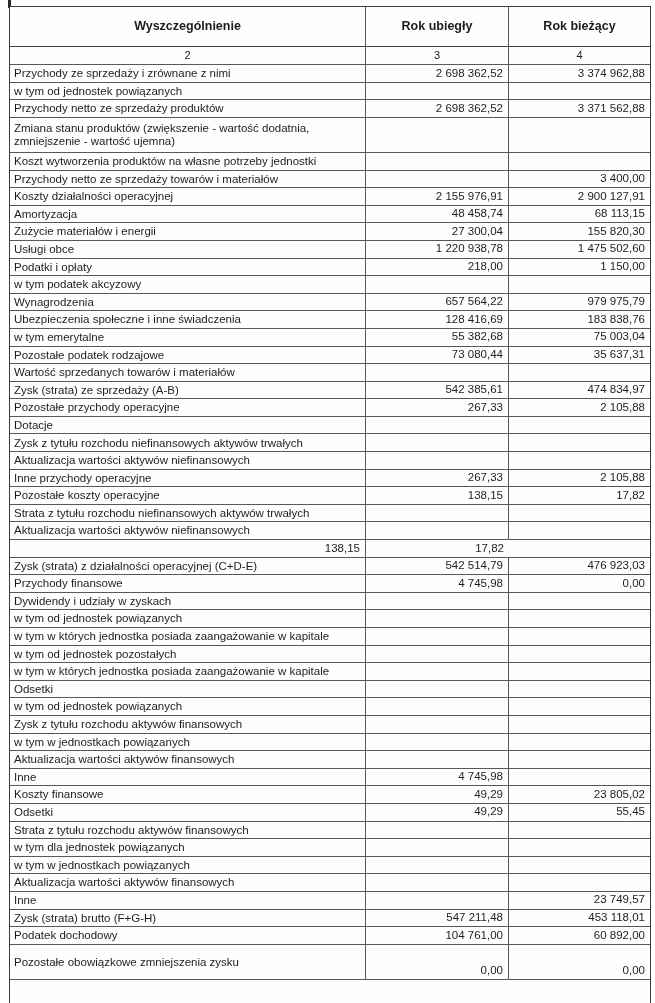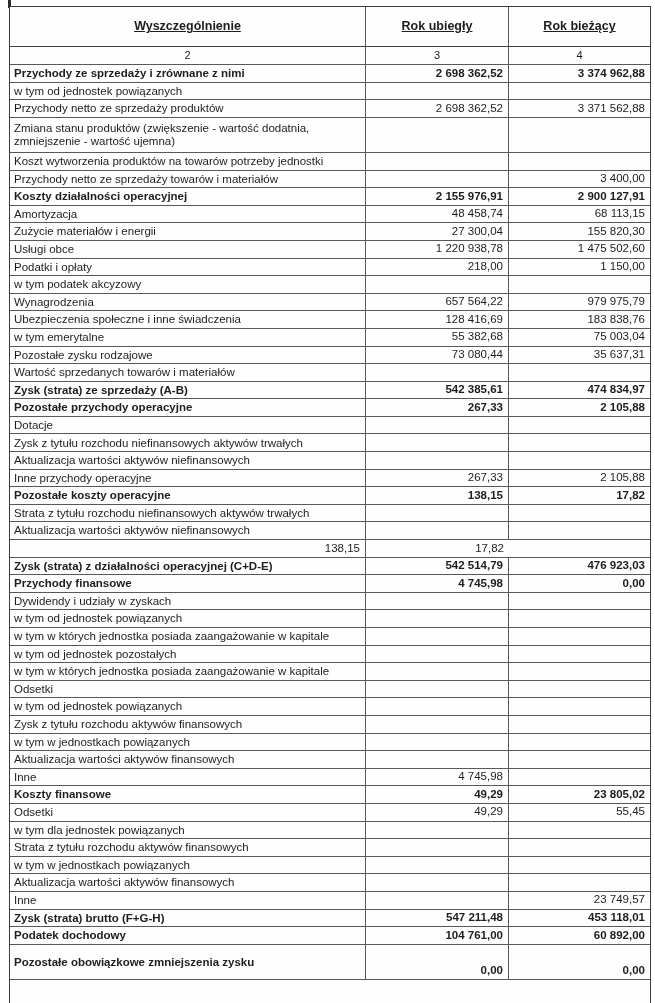--- a/index.html
+++ b/index.html
@@ -42,34 +42,34 @@
     justify-content: flex-start;
     padding: 0 3px 0 4px;
     white-space: pre-line;
   }
   .val {
     justify-content: flex-end;
     text-align: right;
     padding: 0 5px 1px 2px;
     font-variant-numeric: tabular-nums;
   }
-  .header-row { height: 40px; border-bottom: 1px solid #3f3f3f; text-decoration: underline; }
+  .header-row { height: 40px; border-bottom: 1px solid #3f3f3f; }
   .header-row .cell {
     justify-content: center;
     font-weight: bold;
     font-size: 12.5px;
     padding: 0;
   }
   .num-row { height: 18px; }
   .num-row .cell {
     justify-content: center;
     font-size: 11px;
     padding: 0;
   }
-  .bold .cell { font-weight: bold; }
+  .bold .cell { font-weight: normal; }
   .italic .cell { }
   .tall { height: 35.2px; }
   .vbottom { align-items: flex-end; }
   .vbottom.val { padding-bottom: 2px; }
 </style>
 </head>
 <body>
 
 <div class="artifact"></div>
 
@@ -100,21 +100,21 @@
         <div class="cell val">2 698 362,52</div>
         <div class="cell val">3 371 562,88</div>
       </div>
       <div class="row tall">
         <div class="cell label">Zmiana stanu produktów (zwiększenie - wartość dodatnia,
 zmniejszenie - wartość ujemna)</div>
         <div class="cell val"></div>
         <div class="cell val"></div>
       </div>
       <div class="row">
-        <div class="cell label">Koszt wytworzenia produktów na towarów potrzeby jednostki</div>
+        <div class="cell label">Koszt wytworzenia produktów na własne potrzeby jednostki</div>
         <div class="cell val"></div>
         <div class="cell val"></div>
       </div>
       <div class="row">
         <div class="cell label">Przychody netto ze sprzedaży towarów i materiałów</div>
         <div class="cell val"></div>
         <div class="cell val">3 400,00</div>
       </div>
       <div class="row bold">
         <div class="cell label">Koszty działalności operacyjnej</div>
@@ -155,21 +155,21 @@
         <div class="cell label">Ubezpieczenia społeczne i inne świadczenia</div>
         <div class="cell val">128 416,69</div>
         <div class="cell val">183 838,76</div>
       </div>
       <div class="row italic">
         <div class="cell label">w tym emerytalne</div>
         <div class="cell val">55 382,68</div>
         <div class="cell val">75 003,04</div>
       </div>
       <div class="row">
-        <div class="cell label">Pozostałe zysku rodzajowe</div>
+        <div class="cell label">Pozostałe podatek rodzajowe</div>
         <div class="cell val">73 080,44</div>
         <div class="cell val">35 637,31</div>
       </div>
       <div class="row">
         <div class="cell label">Wartość sprzedanych towarów i materiałów</div>
         <div class="cell val"></div>
         <div class="cell val"></div>
       </div>
       <div class="row bold">
         <div class="cell label">Zysk (strata) ze sprzedaży (A-B)</div>
@@ -288,27 +288,27 @@
       <div class="row bold">
         <div class="cell label">Koszty finansowe</div>
         <div class="cell val">49,29</div>
         <div class="cell val">23 805,02</div>
       </div>
       <div class="row">
         <div class="cell label">Odsetki</div>
         <div class="cell val">49,29</div>
         <div class="cell val">55,45</div>
       </div>
+      <div class="row">
+        <div class="cell label">Strata z tytułu rozchodu aktywów finansowych</div>
+        <div class="cell val"></div>
+        <div class="cell val"></div>
+      </div>
       <div class="row italic">
         <div class="cell label">w tym dla jednostek powiązanych</div>
-        <div class="cell val"></div>
-        <div class="cell val"></div>
-      </div>
-      <div class="row">
-        <div class="cell label">Strata z tytułu rozchodu aktywów finansowych</div>
         <div class="cell val"></div>
         <div class="cell val"></div>
       </div>
       <div class="row italic">
         <div class="cell label">w tym w jednostkach powiązanych</div>
         <div class="cell val"></div>
         <div class="cell val"></div>
       </div>
       <div class="row">
         <div class="cell label">Aktualizacja wartości aktywów finansowych</div>

